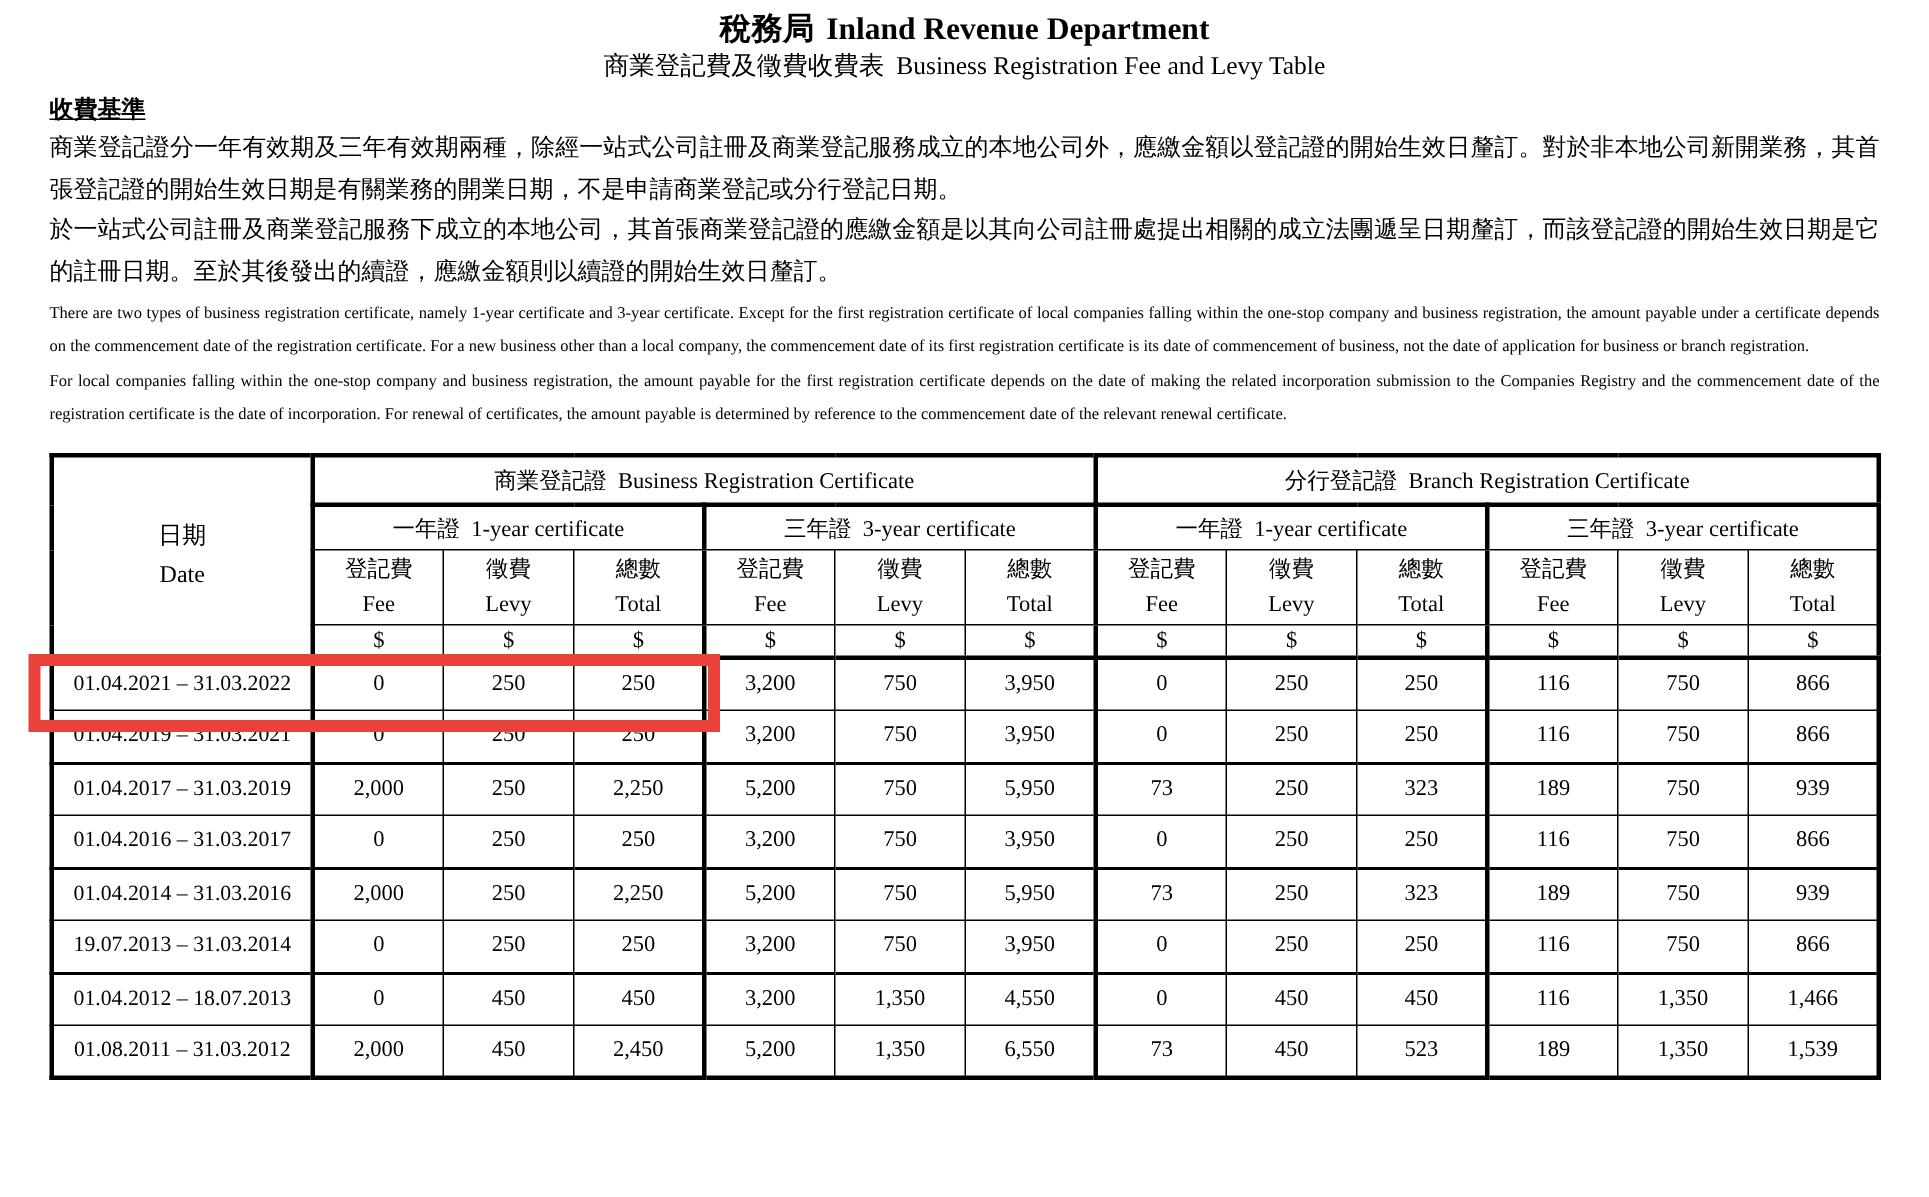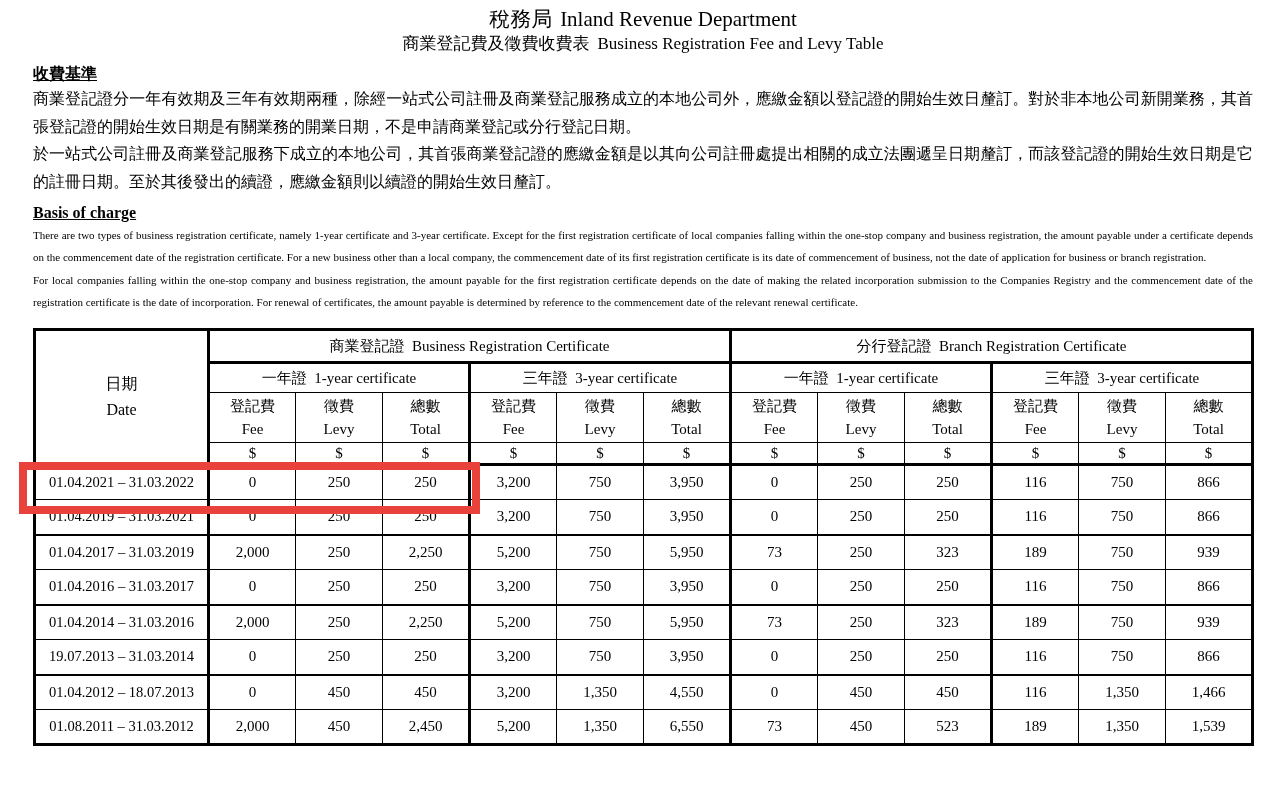--- a/index.html
+++ b/index.html
@@ -7,21 +7,21 @@
     width: 1286px; height: 798px;
     background: #ffffff;
     font-family: "Liberation Serif", "DejaVu Serif", serif;
     color: #000;
     overflow: hidden;
   }
   .page { padding: 6px 33px 0 33px; }
 
   
   .doc-header { text-align: center; }
-  .doc-title { font-size: 21px; font-weight: normal; line-height: 26px; }
+  .doc-title { font-size: 21px; font-weight: bold; line-height: 26px; }
   .doc-title .zh { margin-right: 8px; }
   .doc-subtitle { font-size: 17px; font-weight: normal; line-height: 24px; }
   .doc-subtitle .zh { margin-right: 8px; }
 
   
   .sec-heading { font-size: 16px; font-weight: bold; text-decoration: underline; margin-top: 7px; line-height: 22px; }
 
   
   .zh-para { font-size: 16px; line-height: 27.5px; text-align: justify; }
   .en-para { font-size: 11px; line-height: 22px; text-align: justify; margin-bottom: 1px; }
@@ -83,21 +83,20 @@
     </div>
   </div>
 
   <div class="zh-block">
     <div class="sec-heading">收費基準</div>
     <p class="zh-para">商業登記證分一年有效期及三年有效期兩種，除經一站式公司註冊及商業登記服務成立的本地公司外，應繳金額以登記證的開始生效日釐訂。對於非本地公司新開業務，其首張登記證的開始生效日期是有關業務的開業日期，不是申請商業登記或分行登記日期。</p>
     <p class="zh-para">於一站式公司註冊及商業登記服務下成立的本地公司，其首張商業登記證的應繳金額是以其向公司註冊處提出相關的成立法團遞呈日期釐訂，而該登記證的開始生效日期是它的註冊日期。至於其後發出的續證，應繳金額則以續證的開始生效日釐訂。</p>
   </div>
 
   <div class="en-block">
-    <div class="sec-heading">Basis of charge</div>
     <p class="en-para">There are two types of business registration certificate, namely 1-year certificate and 3-year certificate. Except for the first registration certificate of local companies falling within the one-stop company and business registration, the amount payable under a certificate depends on the commencement date of the registration certificate. For a new business other than a local company, the commencement date of its first registration certificate is its date of commencement of business, not the date of application for business or branch registration.</p>
     <p class="en-para">For local companies falling within the one-stop company and business registration, the amount payable for the first registration certificate depends on the date of making the related incorporation submission to the Companies Registry and the commencement date of the registration certificate is the date of incorporation. For renewal of certificates, the amount payable is determined by reference to the commencement date of the relevant renewal certificate.</p>
   </div>
 
   <div class="table-wrap">
     <table class="fee-table">
       <colgroup>
         <col class="c-date">
         <col class="c-val">
           <col class="c-val">

